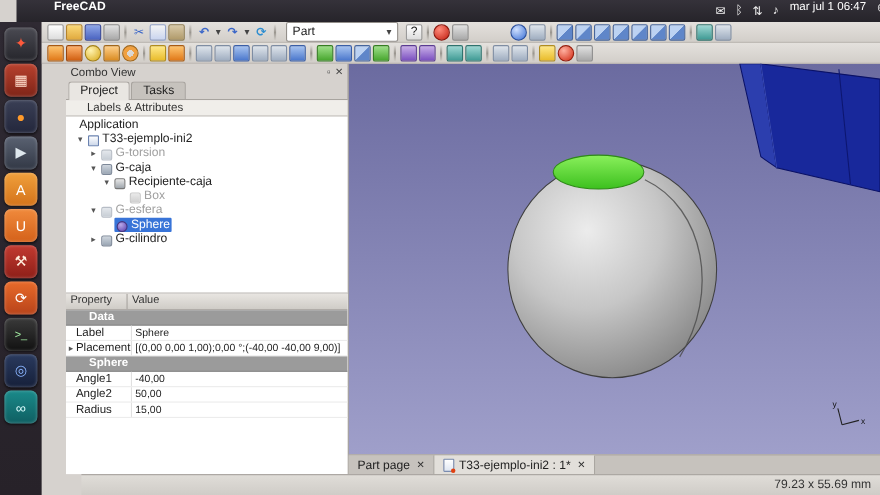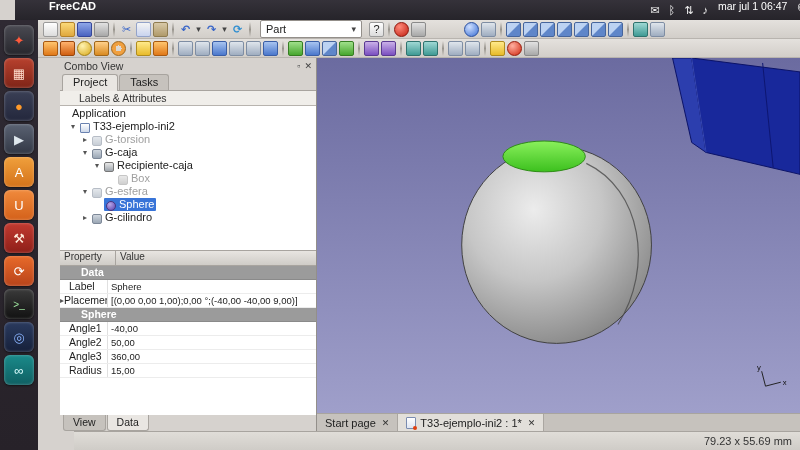--- a/index.html
+++ b/index.html
@@ -98,21 +98,21 @@
   .trow.dim .tree-ic{opacity:.55;}
   .trow.selected .lblwrap{background:#3874d8;}
   .trow.selected .tlabel{color:#fff;}
   
   .props{height:164px;background:#fff;display:flex;flex-direction:column;overflow:hidden;}
   .phead{height:14px;display:flex;background:linear-gradient(#e8e5e1,#cfccc7);
     border-bottom:1px solid #a8a49f;font-size:10px;color:#333;}
   .ph1{width:56px;padding-left:4px;border-right:1px solid #a8a49f;box-sizing:border-box;}
   .ph2{padding-left:4px;}
   .prow{height:13px;line-height:13px;display:flex;border-bottom:1px solid #ececec;font-size:10.5px;cursor:default;}
-  .p-label{width:48px;flex:none;box-sizing:border-box;border-right:1px solid #e0e0e0;
+  .p-label{width:60px;flex:none;box-sizing:border-box;border-right:1px solid #e0e0e0;
     white-space:nowrap;overflow:hidden;display:flex;align-items:center;}
   .pexp{display:inline-block;width:9px;font-size:8px;color:#555;text-align:center;}
   .p-value{flex:1;padding-left:3px;font-size:9.5px;white-space:nowrap;overflow:hidden;}
   .prow.section{background:#9b9b9b;border-bottom:1px solid #8a8a8a;}
   .prow.section .p-label{width:100%;border-right:none;padding-left:12px;color:#fff;font-weight:bold;}
   .cv-btabs{height:16px;display:flex;align-items:flex-start;background:#d6d2ce;padding-left:3px;}
   .cv-btab{padding:1px 9px 2px;margin-right:1px;font-size:10.5px;background:#c6c2bd;
     border:1px solid #a8a49f;border-top:none;border-radius:0 0 3px 3px;cursor:pointer;}
   .cv-btab.active{background:#e9e6e2;}
   
@@ -558,42 +558,30 @@
               </div>
 
               <div class="prow prow-n">
                 <span class="p-label">
                   <span class="pexp"></span>
                   <span>Angle2</span>
                 </span>
                 <span class="p-value">50,00</span>
               </div>
 
-              <div class="prow prow-n">
-                <span class="p-label">
-                  <span class="pexp"></span>
-                  <span>Angle3</span>
-                </span>
-                <span class="p-value">360,00</span>
-              </div>
 
               <div class="prow prow-n">
                 <span class="p-label">
                   <span class="pexp"></span>
                   <span>Radius</span>
                 </span>
                 <span class="p-value">15,00</span>
               </div>
             </div>
         </div>
-        <div class="cv-btabs">
-
-        <div class="cv-btab plain"><span>View</span></div>
-            <div class="cv-btab active"><span>Data</span></div>
-          </div>
       </div>
 
       <div class="viewport-col">
         <div class="viewport">
           <svg viewBox="0 0 504 357" preserveAspectRatio="none">
             <defs>
               <linearGradient id="bgGrad" x1="0" y1="0" x2="0" y2="1">
                 <stop offset="0" stop-color="#6b6ba0"></stop>
                 <stop offset="1" stop-color="#9f9fca"></stop>
               </linearGradient>
@@ -625,21 +613,21 @@
               <line x1="0" y1="0" x2="-4" y2="-15" stroke="#202020" stroke-width="1"></line>
               <text x="18" y="-1" font-size="8" fill="#101010">x</text>
               <text x="-9" y="-16" font-size="8" fill="#101010">y</text>
             </g>
           </svg>
         </div>
         <div class="mdi-tabs">
 
             <div class="mdi-tab plain">
 
-              <span>Start page</span>
+              <span>Part page</span>
               <span class="tab-close">✕</span>
             </div>
 
             <div class="mdi-tab active">
               <span class="doc-ico fcdoc"></span>
               <span>T33-ejemplo-ini2 : 1*</span>
               <span class="tab-close">✕</span>
             </div>
           </div>
       </div>

